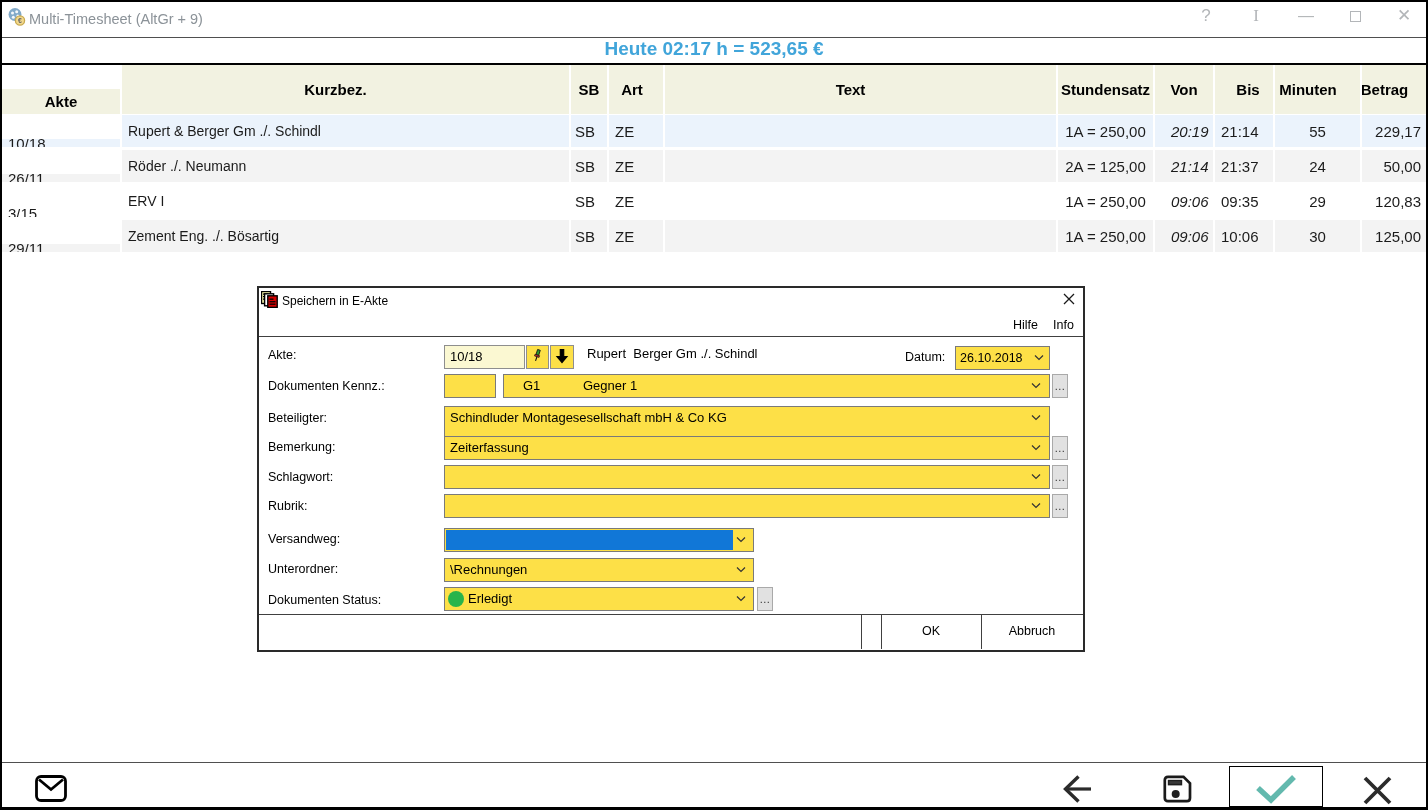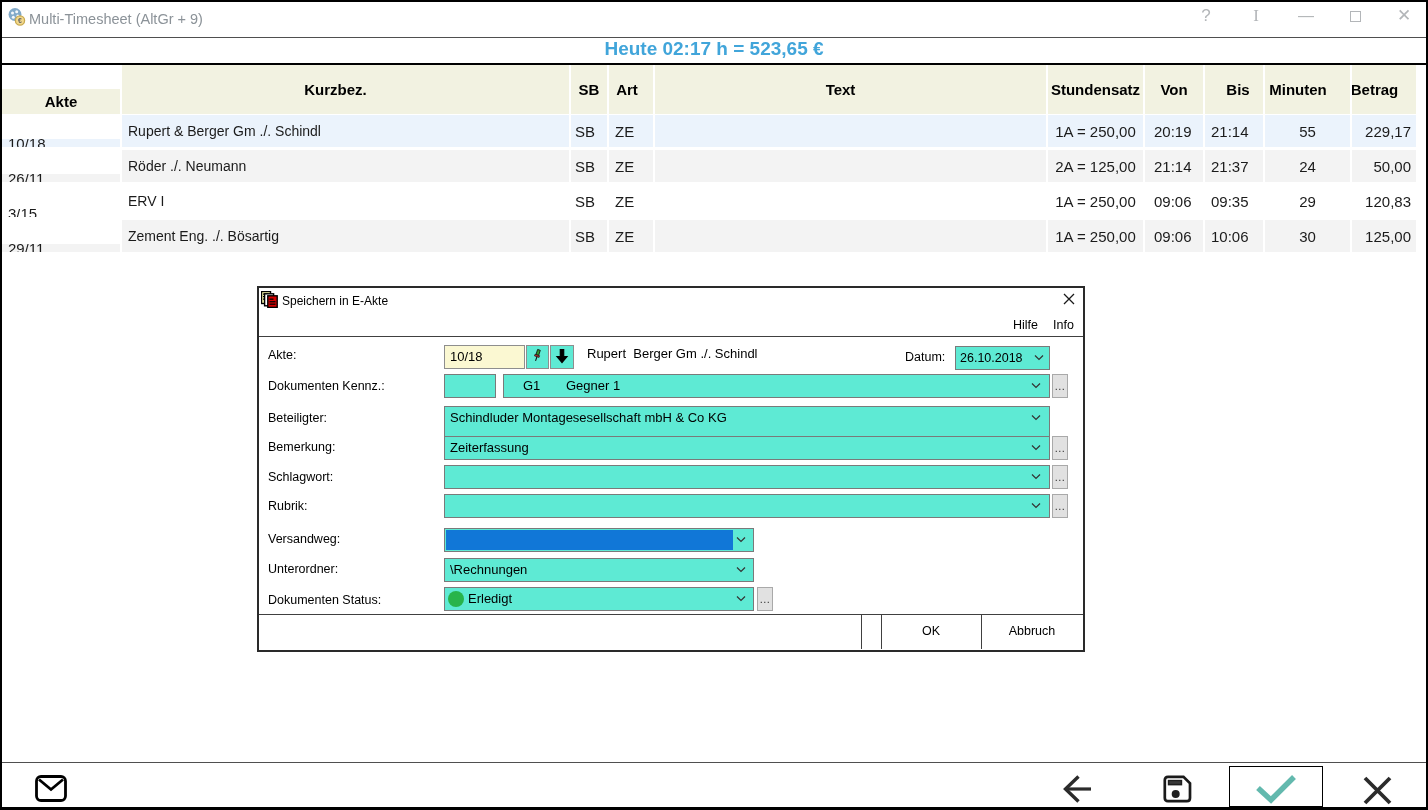--- a/index.html
+++ b/index.html
@@ -23,39 +23,39 @@
 .c { flex:none; overflow:hidden; white-space:nowrap; }
 .gap { flex:none; width:2px; background:#fff; }
 #thead { top:63px; height:49px; font-weight:bold; font-size:15px; }
 #thead .c { background:#f2f2e1; display:flex; align-items:center; justify-content:center; }
 #thead .c1, #thead .c4 { padding-right:20px; }
 #thead .c8, #thead .c9 { padding-right:19px; }
 #thead .c3 { padding-right:8px; }
 .drow .c1 { font-size:14px; }
 .drow { height:32px; font-size:15px; color:#1b1b1b; }
 .drow .c { display:flex; align-items:center; }
-.c0{width:118px;margin-top:24px;} .c1{width:447px;} .c2{width:36px;} .c3{width:44px;}
+.c0{width:118px;margin-top:24px;} .c1{width:447px;} .c2{width:36px;} .c3{width:54px;}
 .c4{width:391px;} .c5{width:95px;} .c6{width:58px;} .c7{width:58px;padding-left:8px;}
 .c8{width:85px;} .c9{width:64px;}
 .drow .c0{padding-left:6px;} .drow .c1{padding-left:6px;}
 .drow .c2{padding-left:4px;} .drow .c3{padding-left:6px;}
 .drow .c5{justify-content:center;}
-.drow .c6{padding-left:9px;} .drow .c7{padding-left:6px;}
+.drow .c6{padding-left:16px;font-style:italic;} .drow .c7{padding-left:6px;}
 .drow .c8{justify-content:center;}
 .drow .c9{justify-content:flex-end; padding-right:5px;}
 .rblue .c{background:#ebf3fc;} .rgray .c{background:#f3f3f3;} .rwhite .c{background:#fff;}
 
 #dlg { position:absolute; left:255px; top:284px; width:828px; height:366px;
   background:#fff; border:2px solid #2a2a2a; font-size:12.5px; color:#000; }
 #dlg .abs { position:absolute; }
 #dlgsep { position:absolute; left:0px; top:48px; width:824px; height:1px; background:#404040; }
 #dlgfootline { position:absolute; left:0px; top:326px; width:824px; height:1px; background:#404040; }
 .vline { position:absolute; top:327px; width:1px; height:34px; background:#404040; }
 .lbl { position:absolute; left:9px; font-size:12.5px; color:#000; }
-.box { position:absolute; border:1px solid #7a7a7a; background:#5eead4; font-size:13px; }
+.box { position:absolute; border:1px solid #7a7a7a; background:#fde047; font-size:13px; }
 .chev { position:absolute; }
 .dots { position:absolute; width:16px; background:#e1e1e1; border:1px solid #a9a9a9;
   text-align:center; color:#333; font-size:11px; display:flex; align-items:center; justify-content:center; letter-spacing:0.5px; }
 </style>
 </head>
 <body>
 <div id="win">
   <div id="titlebar">
     <div id="titleicon">
       <svg width="20" height="20" viewBox="0 0 20 20">
@@ -236,21 +236,21 @@
     </div>
     <div class="abs" style="left:328px; top:58px; font-size:13px;">Rupert&nbsp;&nbsp;Berger Gm ./. Schindl</div>
     <div class="abs" style="left:646px; top:62px; font-size:12.5px;">Datum:</div>
     <div class="box" style="left:696px; top:58px; width:95px; height:24px; line-height:22px; padding-left:4px; font-size:12.5px;">26.10.2018<svg class="chev" style="right:5px; top:8px;" width="10" height="6" viewBox="0 0 10 6">
           <path d="M1 0.5 L5 4.5 L9 0.5" fill="none" stroke="#333" stroke-width="1.2"></path>
         </svg></div>
 
     <div class="box" style="left:185px; top:86px; width:52px; height:24px;"></div>
     <div class="box" style="left:244px; top:86px; width:547px; height:24px; line-height:22px;">
         <span style="position:absolute;left:19px;">G1</span>
-        <span style="position:absolute;left:62px;">Gegner 1</span>
+        <span style="position:absolute;left:79px;">Gegner 1</span>
         <svg class="chev" style="right:8px; top:8px;" width="10" height="6" viewBox="0 0 10 6">
           <path d="M1 0.5 L5 4.5 L9 0.5" fill="none" stroke="#333" stroke-width="1.2"></path>
         </svg>
       </div>
     <div class="dots" style="left:793px; top:86px; height:24px; line-height:22px;">...</div>
 
     <div class="box" style="left:185px; top:118px; width:606px; height:40px; line-height:22px; padding-left:5px;">Schindluder Montagesesellschaft mbH &amp; Co KG<svg class="chev" style="right:8px; top:8px;" width="10" height="6" viewBox="0 0 10 6">
           <path d="M1 0.5 L5 4.5 L9 0.5" fill="none" stroke="#333" stroke-width="1.2"></path>
         </svg></div>
 

